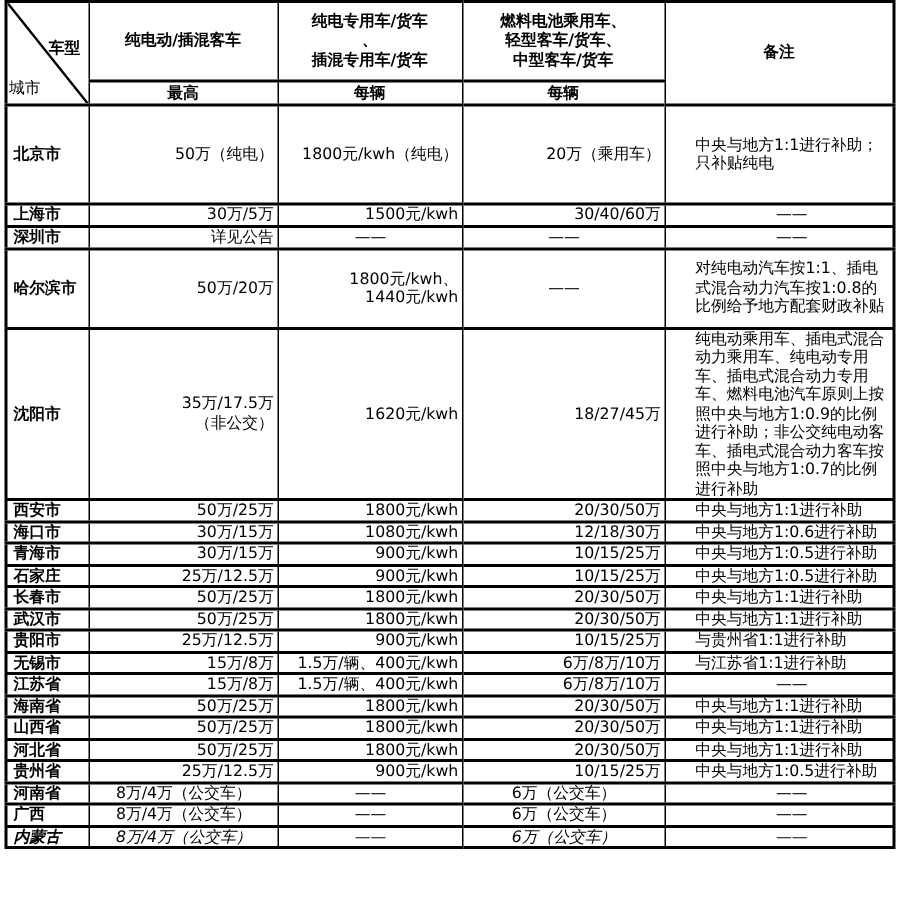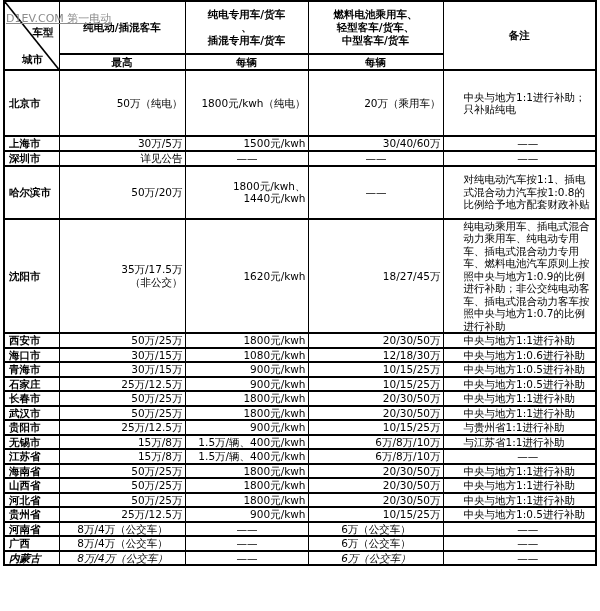--- a/index.html
+++ b/index.html
@@ -51,30 +51,29 @@
     padding:0 3px;
   }
   .c-city{font-weight:bold;text-align:left;padding-left:4px;margin-top:41px;}
   .c-val{text-align:right;padding-right:2px;}
   .c-remark{text-align:left;padding-left:20px;}
   .c-dash{text-align:center;}
   .c-center{text-align:center;}
   th.corner{position:relative;padding:0;margin-top:16px;}
   .corner svg{position:absolute;left:0;top:0;width:100%;height:100%;}
   .corner .tr-label{position:absolute;top:24px;right:5px;font-weight:bold;}
-  .corner .bl-label{position:absolute;bottom:3px;left:17px;font-weight:bold;}
+  .corner .bl-label{position:absolute;bottom:3px;left:1px;font-weight:normal;}
   tr.hdr1{height:53px;}
   tr.hdr2{height:16px;}
 </style>
 </head>
 <body>
 
 <div class="page">
 
-  <div class="watermark">D1EV.COM 第一电动</div>
 
 
   <table class="subsidy">
     <colgroup>
       <col style="width:55px">
       <col style="width:126px">
       <col style="width:123px">
       <col style="width:135px">
       <col style="width:153px">
     </colgroup>

